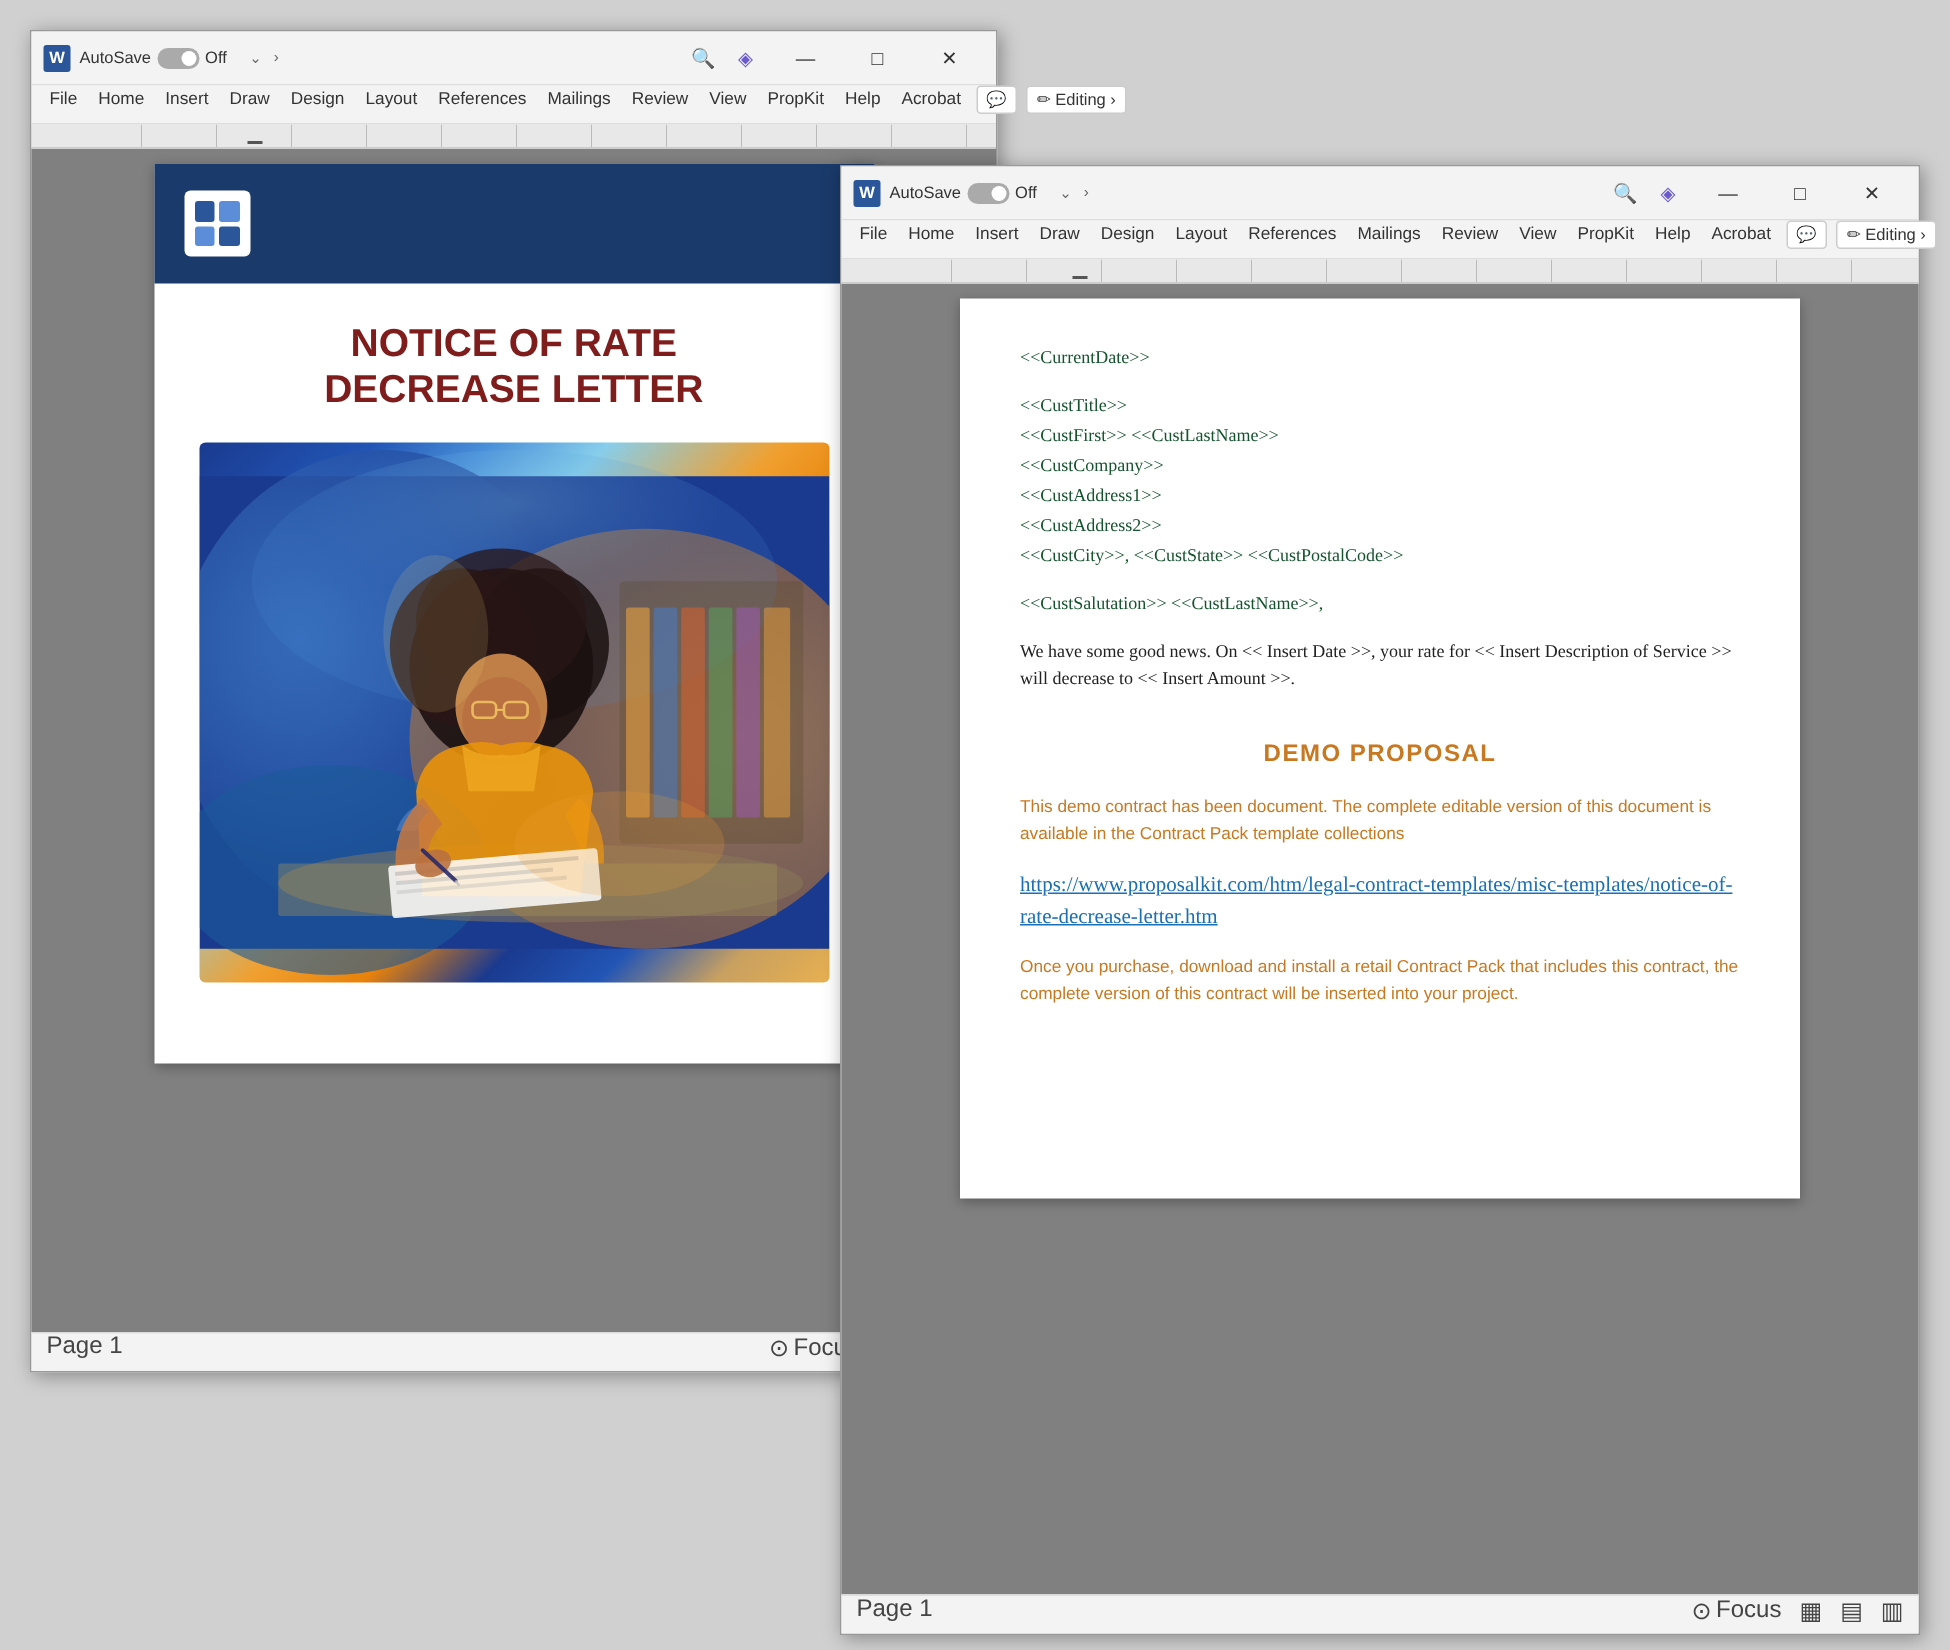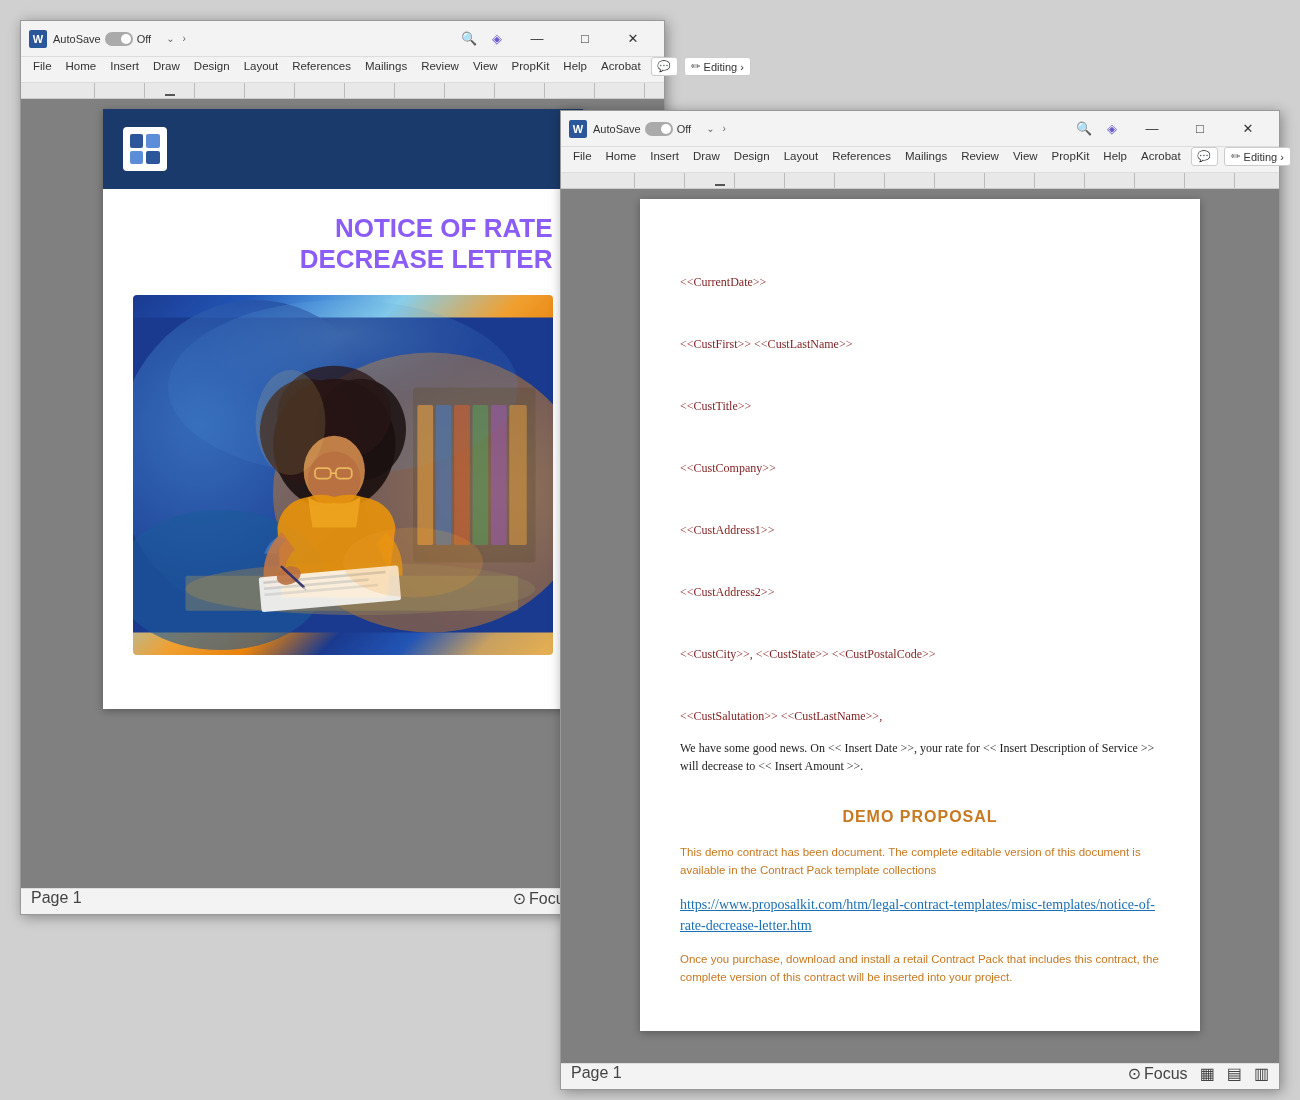--- a/index.html
+++ b/index.html
@@ -232,22 +232,22 @@
       letter-spacing: 1px;
       text-transform: uppercase;
     }
 
     .cover-body {
       padding: 24px 30px;
     }
     .cover-doc-title {
       font-size: 26px;
       font-weight: 900;
-      color: #8b5cf6;
-      text-align: right;
+      color: #7f1d1d;
+      text-align: center;
       line-height: 1.2;
       margin-bottom: 20px;
       text-transform: uppercase;
     }
     .cover-image-placeholder {
       width: 100%;
       height: 360px;
       background: linear-gradient(135deg,
         #1a3a8f 0%, #2255b5 15%,
         #4a90d9 25%, #87ceeb 35%,
@@ -273,24 +273,23 @@
 
     
     .letter-page {
       padding: 30px 40px;
       font-family: 'Times New Roman', Times, serif;
       font-size: 12px;
       color: #222;
       line-height: 1.5;
     }
     .letter-field {
-      color: #7f1d1d;
+      color: #14532d;
       display: block;
       margin-bottom: 2px;
-      margin-top: 44px;
     }
     .letter-block { margin-bottom: 14px; }
     .letter-salutation { margin-bottom: 14px; }
     .letter-body { margin-bottom: 20px; }
 
     .demo-section {
       margin-top: 30px;
       text-align: center;
     }
     .demo-title {
@@ -552,22 +551,22 @@
 
   <div class="doc-area">
     <div class="doc-page" style="max-width:560px; padding:0;">
       <div class="letter-page">
 
         <div class="letter-block">
           <span class="letter-field">&lt;&lt;CurrentDate&gt;&gt;</span>
         </div>
 
         <div class="letter-block">
+          <span class="letter-field">&lt;&lt;CustTitle&gt;&gt;</span>
           <span class="letter-field">&lt;&lt;CustFirst&gt;&gt; &lt;&lt;CustLastName&gt;&gt;</span>
-          <span class="letter-field">&lt;&lt;CustTitle&gt;&gt;</span>
           <span class="letter-field">&lt;&lt;CustCompany&gt;&gt;</span>
           <span class="letter-field">&lt;&lt;CustAddress1&gt;&gt;</span>
           <span class="letter-field">&lt;&lt;CustAddress2&gt;&gt;</span>
           <span class="letter-field">&lt;&lt;CustCity&gt;&gt;, &lt;&lt;CustState&gt;&gt;  &lt;&lt;CustPostalCode&gt;&gt;</span>
         </div>
 
         <div class="letter-salutation">
           <span class="letter-field">&lt;&lt;CustSalutation&gt;&gt; &lt;&lt;CustLastName&gt;&gt;,</span>
         </div>
 

